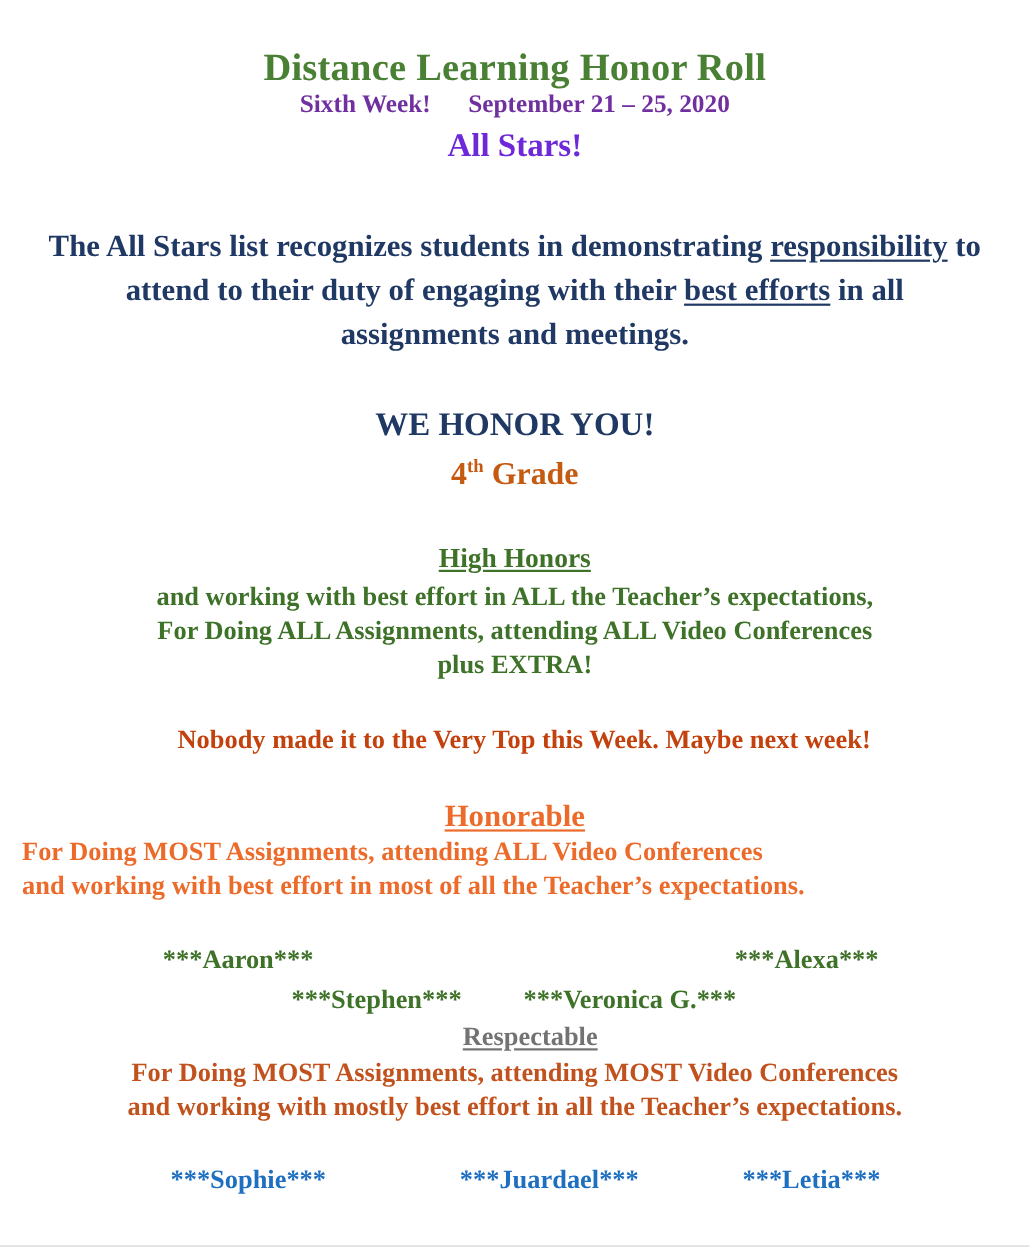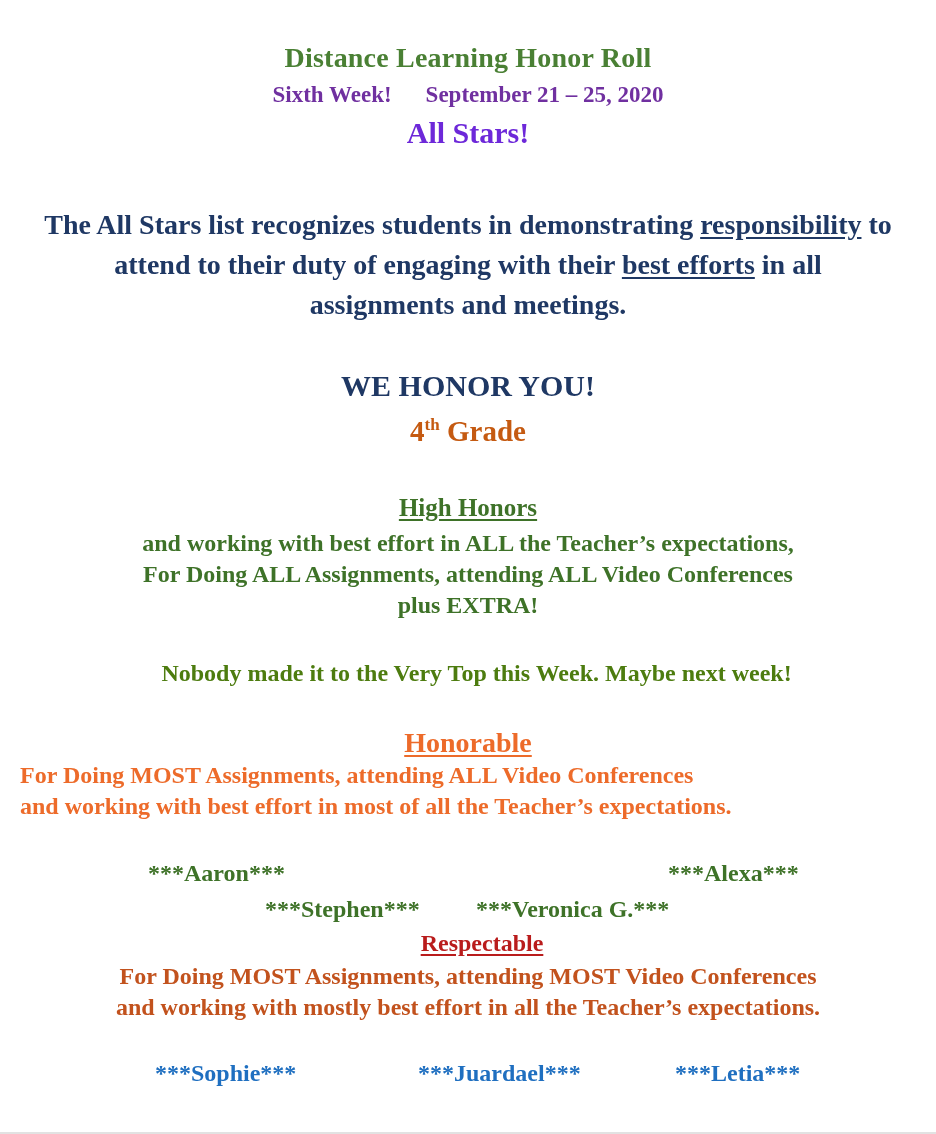--- a/index.html
+++ b/index.html
@@ -23,21 +23,21 @@
     text-align: center;
     font-weight: bold;
     line-height: 1.0;
     white-space: nowrap;
   }
 
   
   #doc-title {
     position: absolute;
     top: 44px; left: 0; right: 0;
-    font-size: 28px;
+    font-size: 35px;
     color: #4A8034;
     letter-spacing: 0.2px;
   }
   #week-row {
     position: absolute;
     top: 83px; left: 0; right: 0;
     font-size: 23px;
     color: #7030A0;
   }
   #week-row .gap { display: inline-block; width: 34px; }
@@ -93,21 +93,21 @@
     font-size: 24px;
     color: #3E7228;
     font-weight: bold;
     text-align: center;
     line-height: 1.29;
   }
   #nobody {
     position: absolute;
     top: 661px; left: 0; right: 0;
     font-size: 24px;
-    color: #4d7c0f;
+    color: #c2410c;
     padding-left: 17px;
   }
 
   
   #hon-heading {
     position: absolute;
     top: 729px; left: 0; right: 0;
     font-size: 28px;
     color: #ED6B2A;
   }
@@ -140,21 +140,21 @@
     white-space: nowrap;
   }
   #hon-names-2 .n1 { position: absolute; left: 265px; }
   #hon-names-2 .n2 { position: absolute; left: 476px; }
 
   
   #res-heading {
     position: absolute;
     top: 931px; left: 0; right: 0;
     font-size: 24px;
-    color: #b91c1c;
+    color: #737373;
     padding-left: 28px;
   }
   #res-heading span { text-decoration: underline; text-underline-offset: 3px; }
   #res-body {
     position: absolute;
     top: 961px; left: 18px; right: 18px;
     font-size: 24px;
     color: #C2521D;
     font-weight: bold;
     text-align: center;

